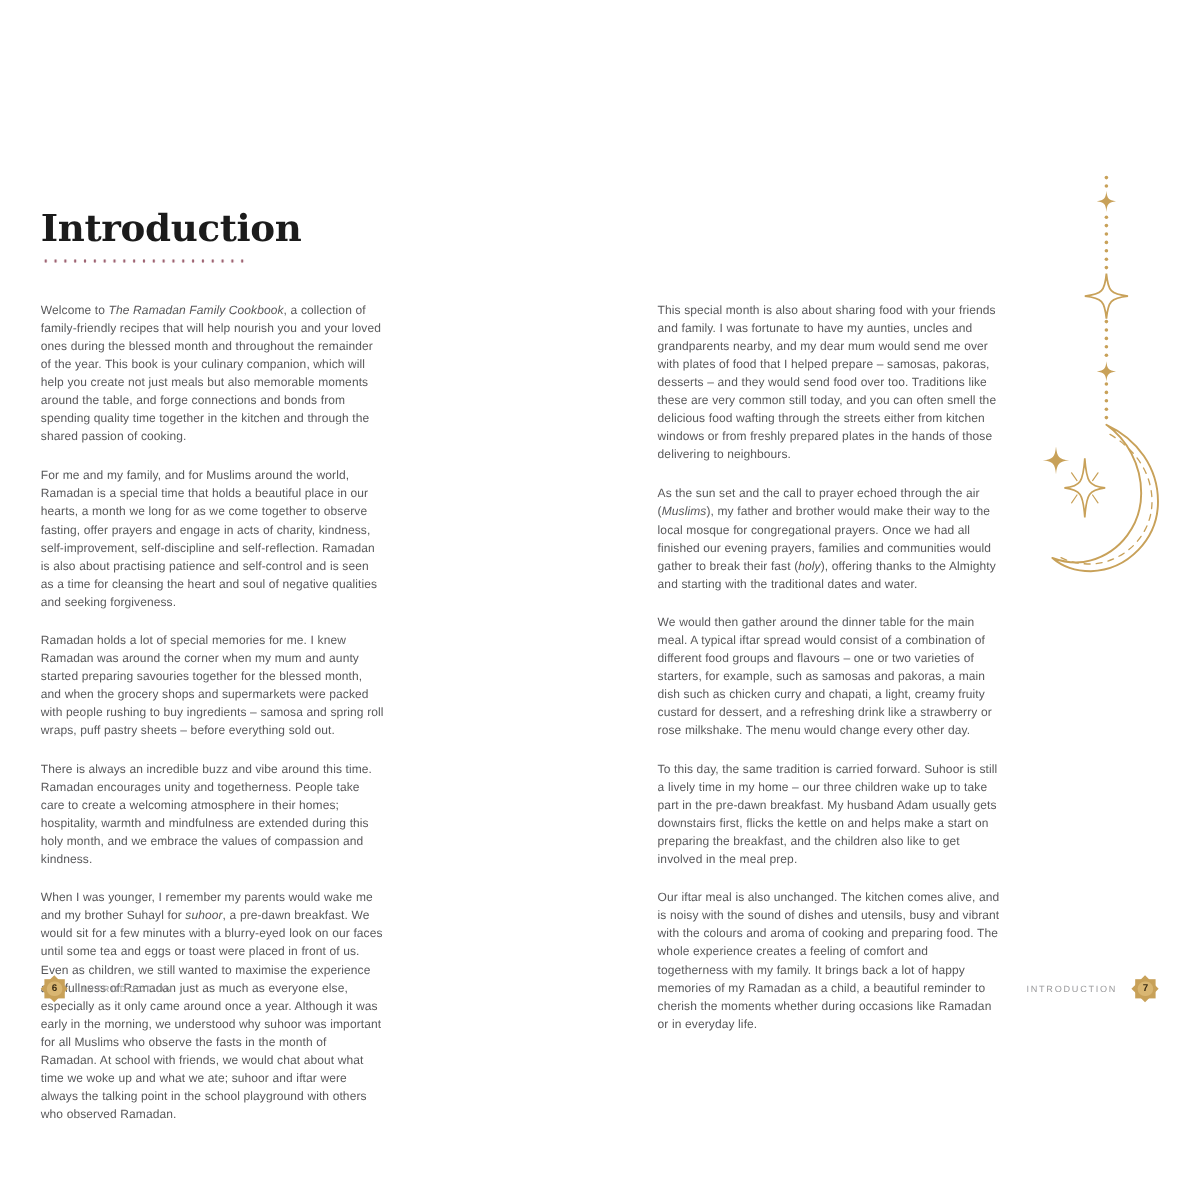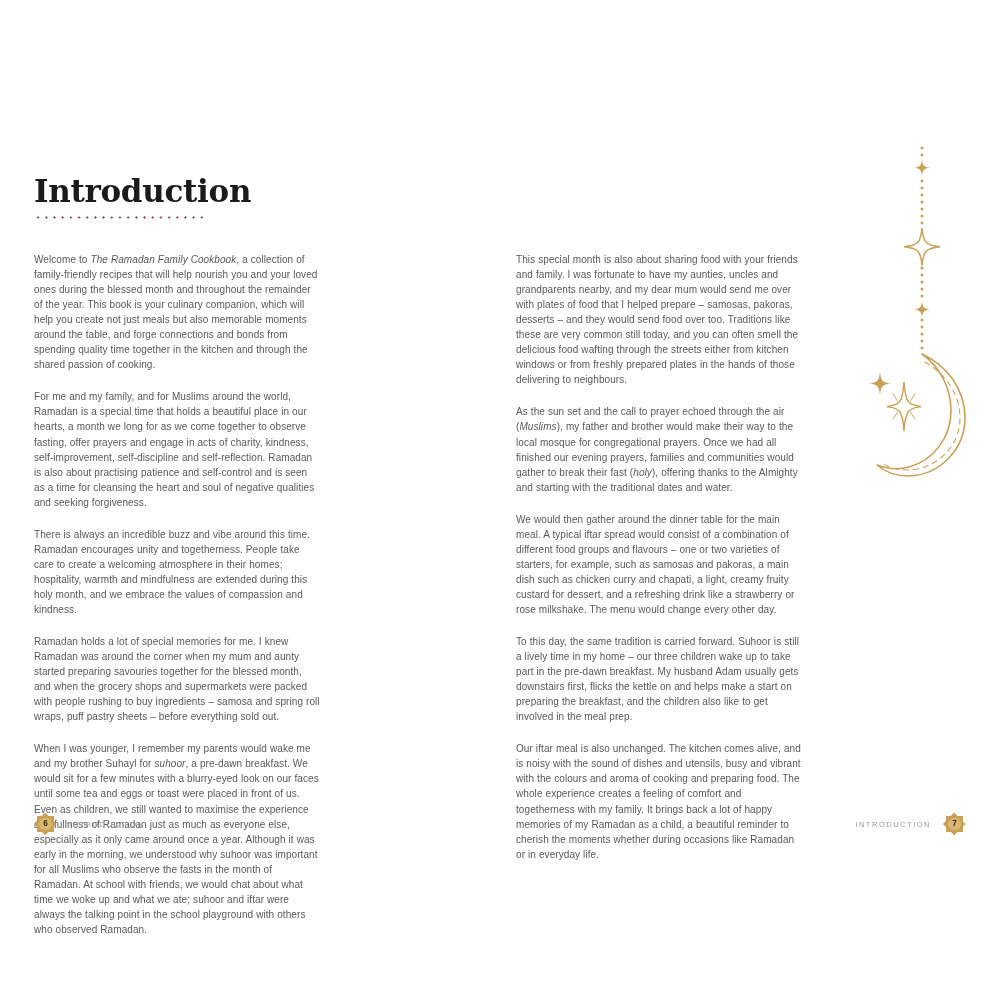--- a/index.html
+++ b/index.html
@@ -49,21 +49,21 @@
     background-position: 0 50%;
   }
 
   
   .column {
     position: absolute;
     top: 252px;
     width: 286px;
   }
   .column.left  { left: 34px; }
-  .column.right { left: 516px; }
+  .column.right { left: 548px; }
 
   .column p {
     margin: 0 0 17px 0;
     font-family: "Liberation Sans", sans-serif;
     font-size: 10px;
     line-height: 15.05px;
     color: #58585a;
     letter-spacing: 0.08px;
     text-align: left;
     word-spacing: 0.1px;
@@ -157,22 +157,22 @@
 <div class="spread">
 
   <div class="title-block">
     <h1 class="page-title">Introduction</h1>
     <div class="title-rule"></div>
   </div>
 
   <div class="column left">
     <p>Welcome to <em>The Ramadan Family Cookbook</em>, a collection of family-friendly recipes that will help nourish you and your loved ones during the blessed month and throughout the remainder of the year. This book is your culinary companion, which will help you create not just meals but also memorable moments around the table, and forge connections and bonds from spending quality time together in the kitchen and through the shared passion of cooking.</p>
     <p>For me and my family, and for Muslims around the world, Ramadan is a special time that holds a beautiful place in our hearts, a month we long for as we come together to observe fasting, offer prayers and engage in acts of charity, kindness, self-improvement, self-discipline and self-reflection. Ramadan is also about practising patience and self-control and is seen as a time for cleansing the heart and soul of negative qualities and seeking forgiveness.</p>
+    <p>Ramadan holds a lot of special memories for me. I knew Ramadan was around the corner when my mum and aunty started preparing savouries together for the blessed month, and when the grocery shops and supermarkets were packed with people rushing to buy ingredients – samosa and spring roll wraps, puff pastry sheets – before everything sold out.</p>
     <p>There is always an incredible buzz and vibe around this time. Ramadan encourages unity and togetherness. People take care to create a welcoming atmosphere in their homes; hospitality, warmth and mindfulness are extended during this holy month, and we embrace the values of compassion and kindness.</p>
-    <p>Ramadan holds a lot of special memories for me. I knew Ramadan was around the corner when my mum and aunty started preparing savouries together for the blessed month, and when the grocery shops and supermarkets were packed with people rushing to buy ingredients – samosa and spring roll wraps, puff pastry sheets – before everything sold out.</p>
     <p>When I was younger, I remember my parents would wake me and my brother Suhayl for <em>suhoor</em>, a pre-dawn breakfast. We would sit for a few minutes with a blurry-eyed look on our faces until some tea and eggs or toast were placed in front of us. Even as children, we still wanted to maximise the experience and fullness of Ramadan just as much as everyone else, especially as it only came around once a year. Although it was early in the morning, we understood why suhoor was important for all Muslims who observe the fasts in the month of Ramadan. At school with friends, we would chat about what time we woke up and what we ate; suhoor and iftar were always the talking point in the school playground with others who observed Ramadan.</p>
   </div>
 
   <div class="column right">
     <p>This special month is also about sharing food with your friends and family. I was fortunate to have my aunties, uncles and grandparents nearby, and my dear mum would send me over with plates of food that I helped prepare – samosas, pakoras, desserts – and they would send food over too. Traditions like these are very common still today, and you can often smell the delicious food wafting through the streets either from kitchen windows or from freshly prepared plates in the hands of those delivering to neighbours.</p>
     <p>As the sun set and the call to prayer echoed through the air (<em>Muslims</em>), my father and brother would make their way to the local mosque for congregational prayers. Once we had all finished our evening prayers, families and communities would gather to break their fast (<em>holy</em>), offering thanks to the Almighty and starting with the traditional dates and water.</p>
     <p>We would then gather around the dinner table for the main meal. A typical iftar spread would consist of a combination of different food groups and flavours – one or two varieties of starters, for example, such as samosas and pakoras, a main dish such as chicken curry and chapati, a light, creamy fruity custard for dessert, and a refreshing drink like a strawberry or rose milkshake. The menu would change every other day.</p>
     <p>To this day, the same tradition is carried forward. Suhoor is still a lively time in my home – our three children wake up to take part in the pre-dawn breakfast. My husband Adam usually gets downstairs first, flicks the kettle on and helps make a start on preparing the breakfast, and the children also like to get involved in the meal prep.</p>
     <p>Our iftar meal is also unchanged. The kitchen comes alive, and is noisy with the sound of dishes and utensils, busy and vibrant with the colours and aroma of cooking and preparing food. The whole experience creates a feeling of comfort and togetherness with my family. It brings back a lot of happy memories of my Ramadan as a child, a beautiful reminder to cherish the moments whether during occasions like Ramadan or in everyday life.</p>
   </div>

